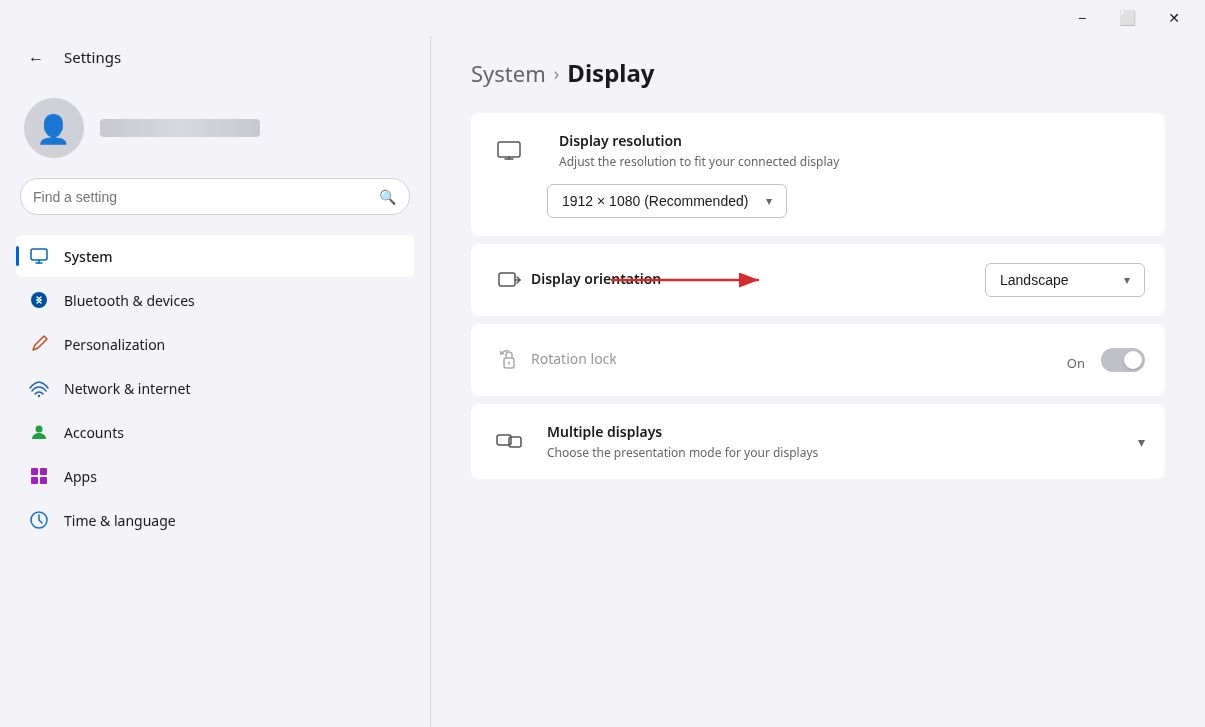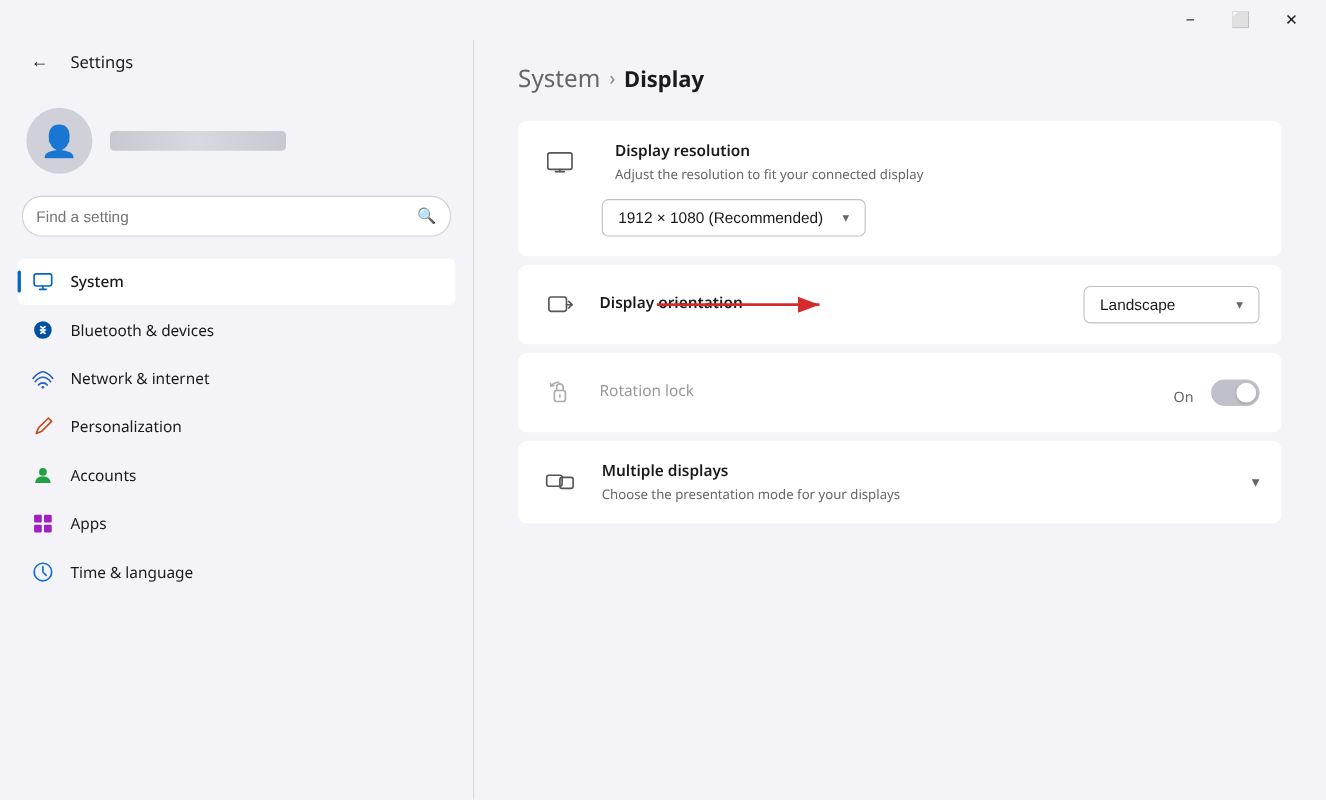--- a/index.html
+++ b/index.html
@@ -193,39 +193,39 @@
       font-size: 22px;
       font-weight: 400;
       color: #666;
       cursor: pointer;
     }
     .breadcrumb-sep {
       font-size: 18px;
       color: #888;
     }
     .breadcrumb-current {
-      font-size: 20px;
+      font-size: 24px;
       font-weight: 700;
       color: #1a1a1a;
     }
 
     
     .settings-card {
       background: white;
       border-radius: 8px;
       margin-bottom: 8px;
       padding: 0;
       overflow: hidden;
     }
 
     .card-row {
       display: flex;
       align-items: center;
       padding: 18px 20px;
-      gap: 18px;
+      gap: 4px;
     }
     .card-icon {
       width: 36px;
       height: 36px;
       display: flex;
       align-items: center;
       justify-content: center;
       flex-shrink: 0;
       color: #555;
       font-size: 20px;
@@ -389,36 +389,36 @@
             <circle cx="10" cy="10" r="8" fill="#0050a0"></circle>
             <path d="M8 7l4 3-4 3M12 7l-4 3 4 3" stroke="white" stroke-width="1.5" stroke-linecap="round"></path>
           </svg>
         </span>
         <span>Bluetooth &amp; devices</span>
       </li>
 
       <li class="nav-item">
         <span class="nav-icon">
           <svg width="20" height="20" viewBox="0 0 20 20" fill="none">
+            <path d="M4 16l2-5 9-9 3 3-9 9-5 2z" stroke="#c05020" stroke-width="1.5" stroke-linejoin="round"></path>
+          </svg>
+        </span>
+        <span>Personalization</span>
+      </li>
+
+      <li class="nav-item">
+        <span class="nav-icon">
+          <svg width="20" height="20" viewBox="0 0 20 20" fill="none">
             <path d="M3 13c1.9-2.5 5-4 7-4s5.1 1.5 7 4" stroke="#2060c0" stroke-width="1.5" stroke-linecap="round"></path>
             <path d="M6 16c1-1.2 2.4-2 4-2s3 .8 4 2" stroke="#2060c0" stroke-width="1.5" stroke-linecap="round"></path>
             <path d="M1 10c2.5-3.5 7-6 9-6s6.5 2.5 9 6" stroke="#2060c0" stroke-width="1.5" stroke-linecap="round"></path>
             <circle cx="10" cy="18" r="1.2" fill="#2060c0"></circle>
           </svg>
         </span>
         <span>Network &amp; internet</span>
-      </li>
-
-      <li class="nav-item">
-        <span class="nav-icon">
-          <svg width="20" height="20" viewBox="0 0 20 20" fill="none">
-            <path d="M4 16l2-5 9-9 3 3-9 9-5 2z" stroke="#c05020" stroke-width="1.5" stroke-linejoin="round"></path>
-          </svg>
-        </span>
-        <span>Personalization</span>
       </li>
 
       <li class="nav-item">
         <span class="nav-icon">
           <svg width="20" height="20" viewBox="0 0 20 20" fill="none">
             <circle cx="10" cy="7" r="3.5" fill="#20a040"></circle>
             <path d="M3 17c0-3.5 3.1-6 7-6s7 2.5 7 6" fill="#20a040"></path>
           </svg>
         </span>
         <span>Accounts</span>

